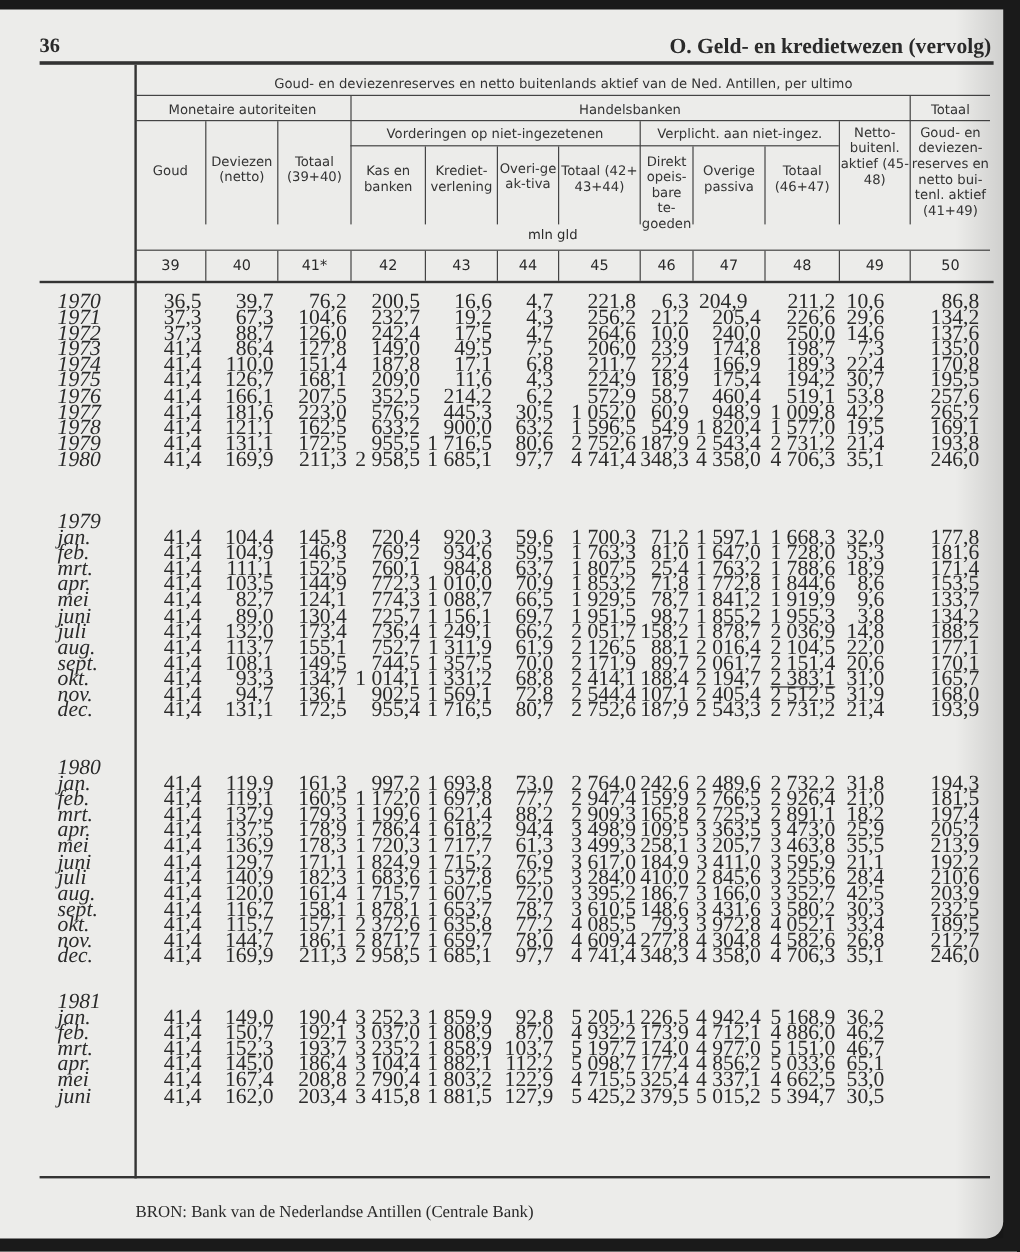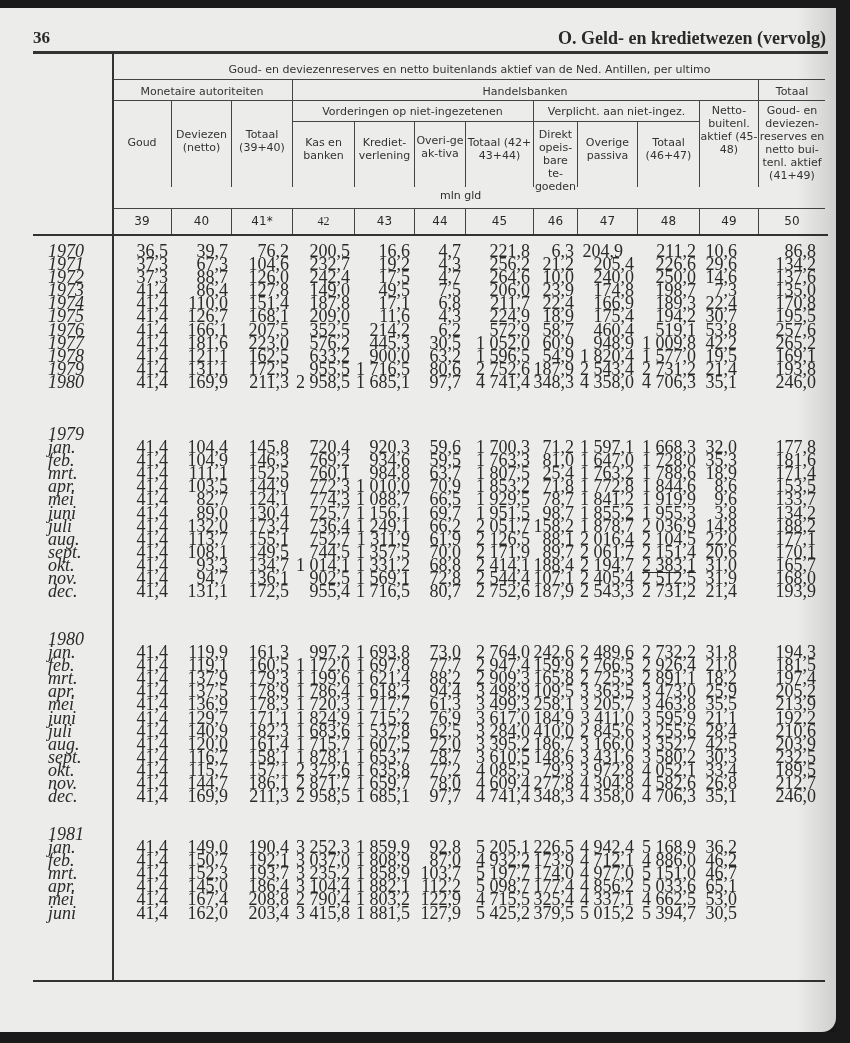--- a/index.html
+++ b/index.html
@@ -76,21 +76,21 @@
     <div class="hdr" style="left:578px;top:128px;width:59px;">Overige passiva</div>
     <div class="hdr" style="left:638px;top:128px;width:61px;">Totaal (46+47)</div>
     <div class="hdr" style="left:700px;top:96px;width:58px;">Netto-buitenl. aktief (45-48)</div>
     <div class="hdr" style="left:759px;top:96px;width:66px;">Goud- en deviezen-reserves en netto bui-tenl. aktief (41+49)</div>
 
     <div class="unit">mln gld</div>
     <div class="hl" style="left:113px;top:200px;width:712px;"></div>
     <div class="colnum" style="left:113px;width:58px;">39</div>
     <div class="colnum" style="left:172px;width:59px;">40</div>
     <div class="colnum" style="left:232px;width:60px;">41*</div>
-    <div class="colnum" style="left:293px;width:61px;font-family:Liberation Serif, serif;">42</div>
+    <div class="colnum" style="left:293px;width:61px;">42</div>
     <div class="colnum" style="left:355px;width:59px;">43</div>
     <div class="colnum" style="left:415px;width:50px;">44</div>
     <div class="colnum" style="left:466px;width:67px;">45</div>
     <div class="colnum" style="left:534px;width:43px;">46</div>
     <div class="colnum" style="left:578px;width:59px;">47</div>
     <div class="colnum" style="left:638px;width:61px;">48</div>
     <div class="colnum" style="left:700px;width:58px;">49</div>
     <div class="colnum" style="left:759px;width:66px;">50</div>
     <div class="hl" style="left:33px;top:226px;width:795px;height:2px;background:#333;"></div>
     <div class="vl" style="left:171px;top:201px;height:25px;"></div>
@@ -733,13 +733,14 @@
         <span class="cell" style="right: 306px;">5 425,2</span>
         <span class="cell" style="right: 262px;">379,5</span>
         <span class="cell" style="right: 202px;">5 015,2</span>
         <span class="cell" style="right: 140px;">5 394,7</span>
         <span class="cell" style="right: 99px;">30,5</span>
         <span class="cell" style="right: 20px;"></span>
       </div>
     </div>
 
   <div class="botline"></div>
+  <div class="source">BRON:  Bank van de Nederlandse Antillen (Centrale Bank)</div>
 </div>
 
 </body></html>

